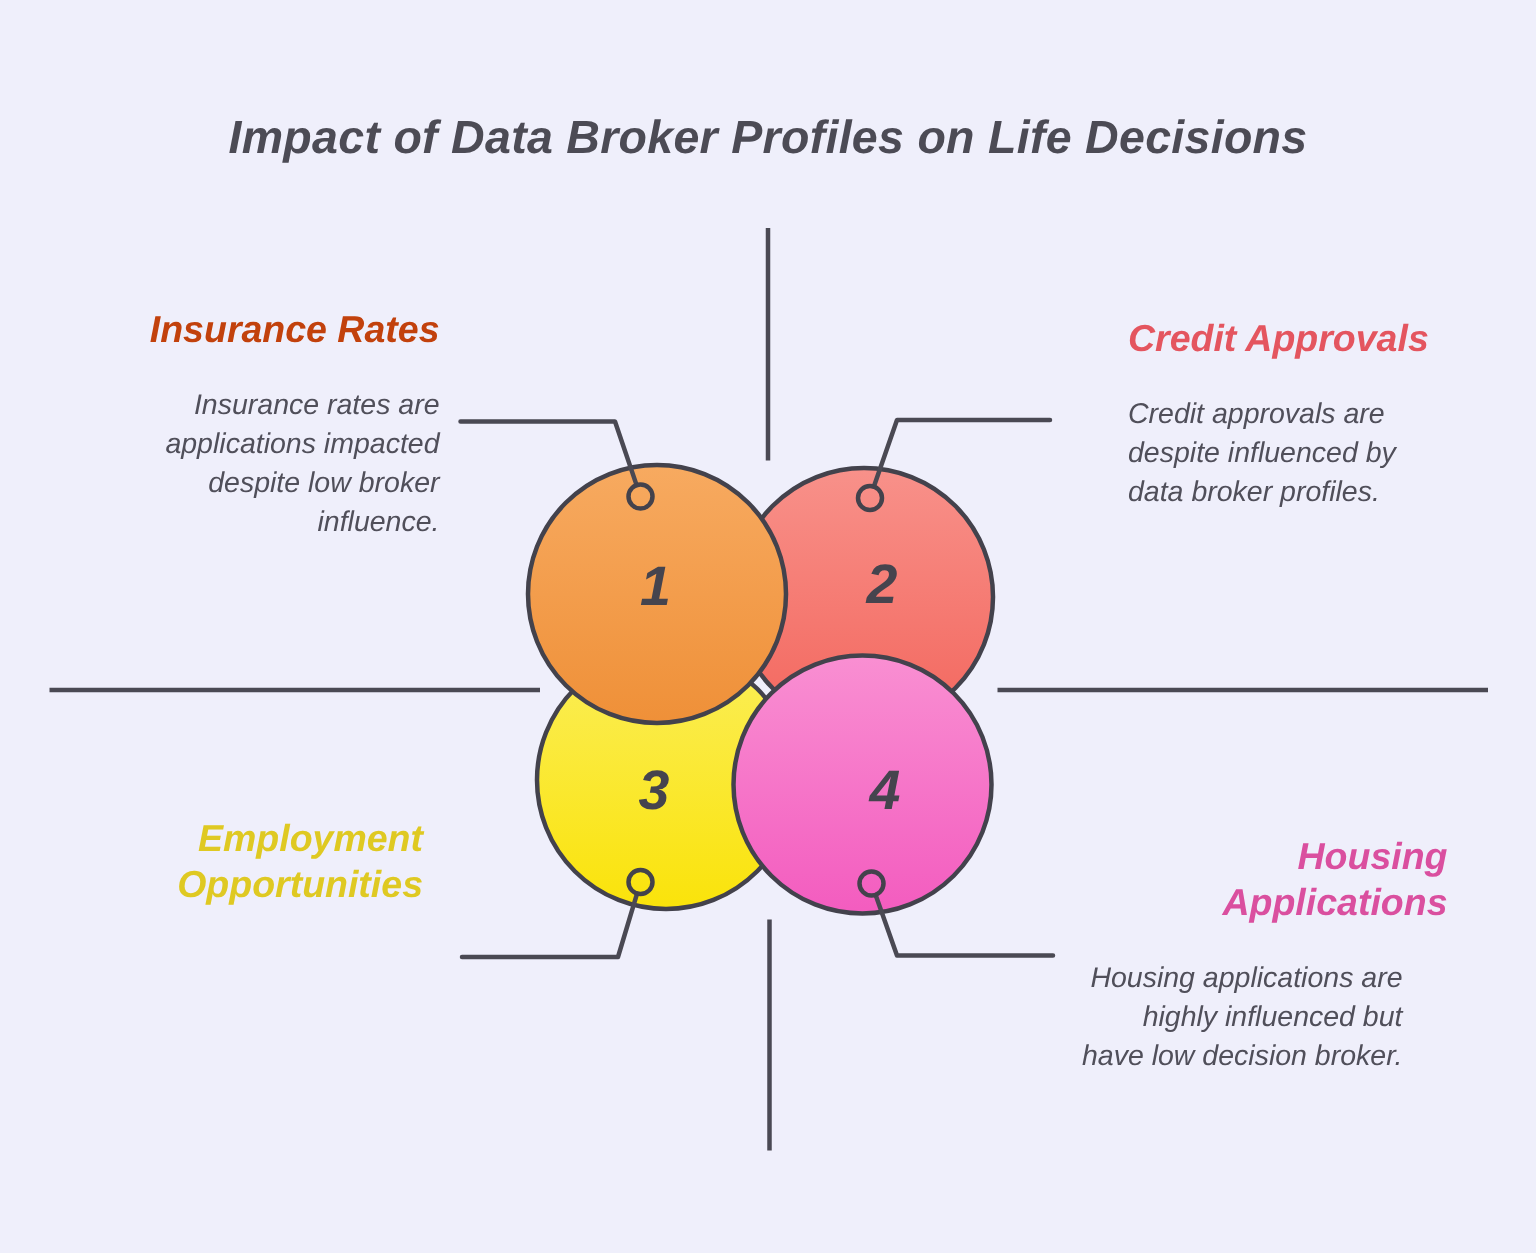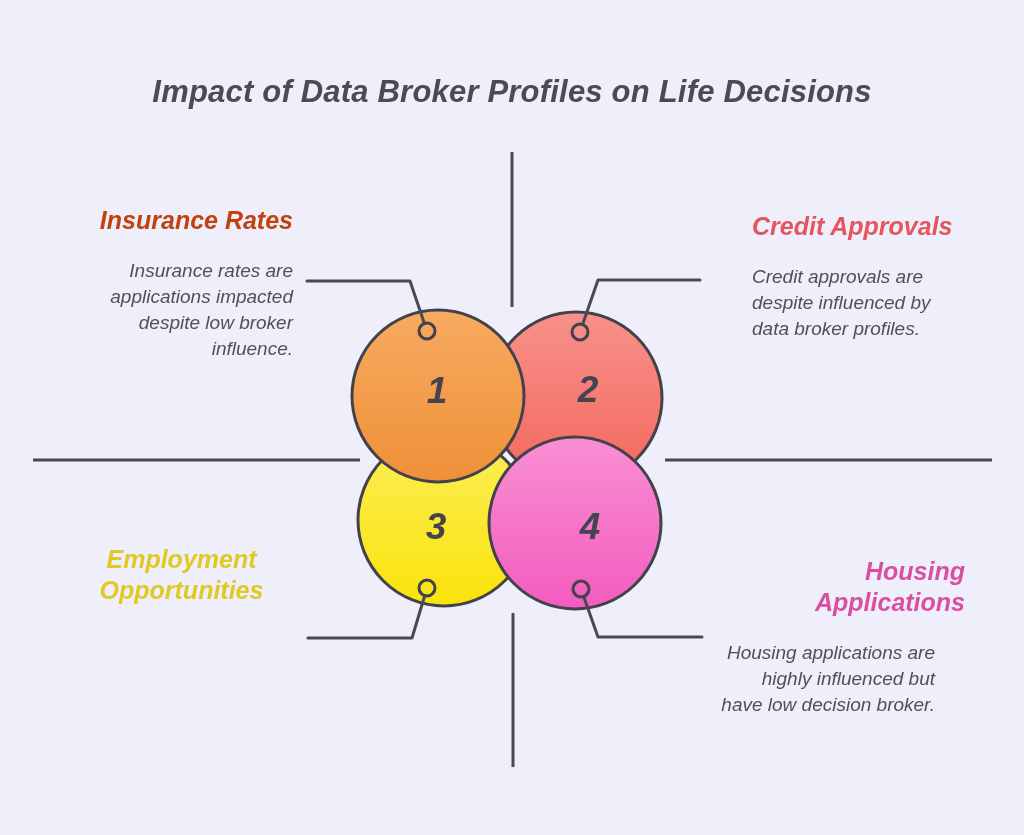--- a/index.html
+++ b/index.html
@@ -47,21 +47,21 @@
     font-weight: bold;
   }
   .block p {
     margin: 0;
     font-size: 19px;
     line-height: 26px;
     color: #504F5A;
   }
   .block.tl { left: 60px;  top: 205px; width: 233px; text-align: right; }
   .block.tr { left: 720px; top: 211px; width: 245px; text-align: left; margin-left: 32px; }
-  .block.bl { left: 65px;  top: 544px; width: 233px; text-align: center; }
+  .block.bl { left: 49px;  top: 544px; width: 233px; text-align: right; }
   .block.br { left: 720px; top: 556px; width: 245px; text-align: right; }
   .block.tl p { width: 225px; margin-left: auto; }
   .block.tr p { width: 210px; }
   .block.bl p { width: 200px; margin-left: auto; }
   .block.br p { width: 215px; }
   .num {
     position: absolute;
     width: 60px;
     height: 48px;
     text-align: center;

